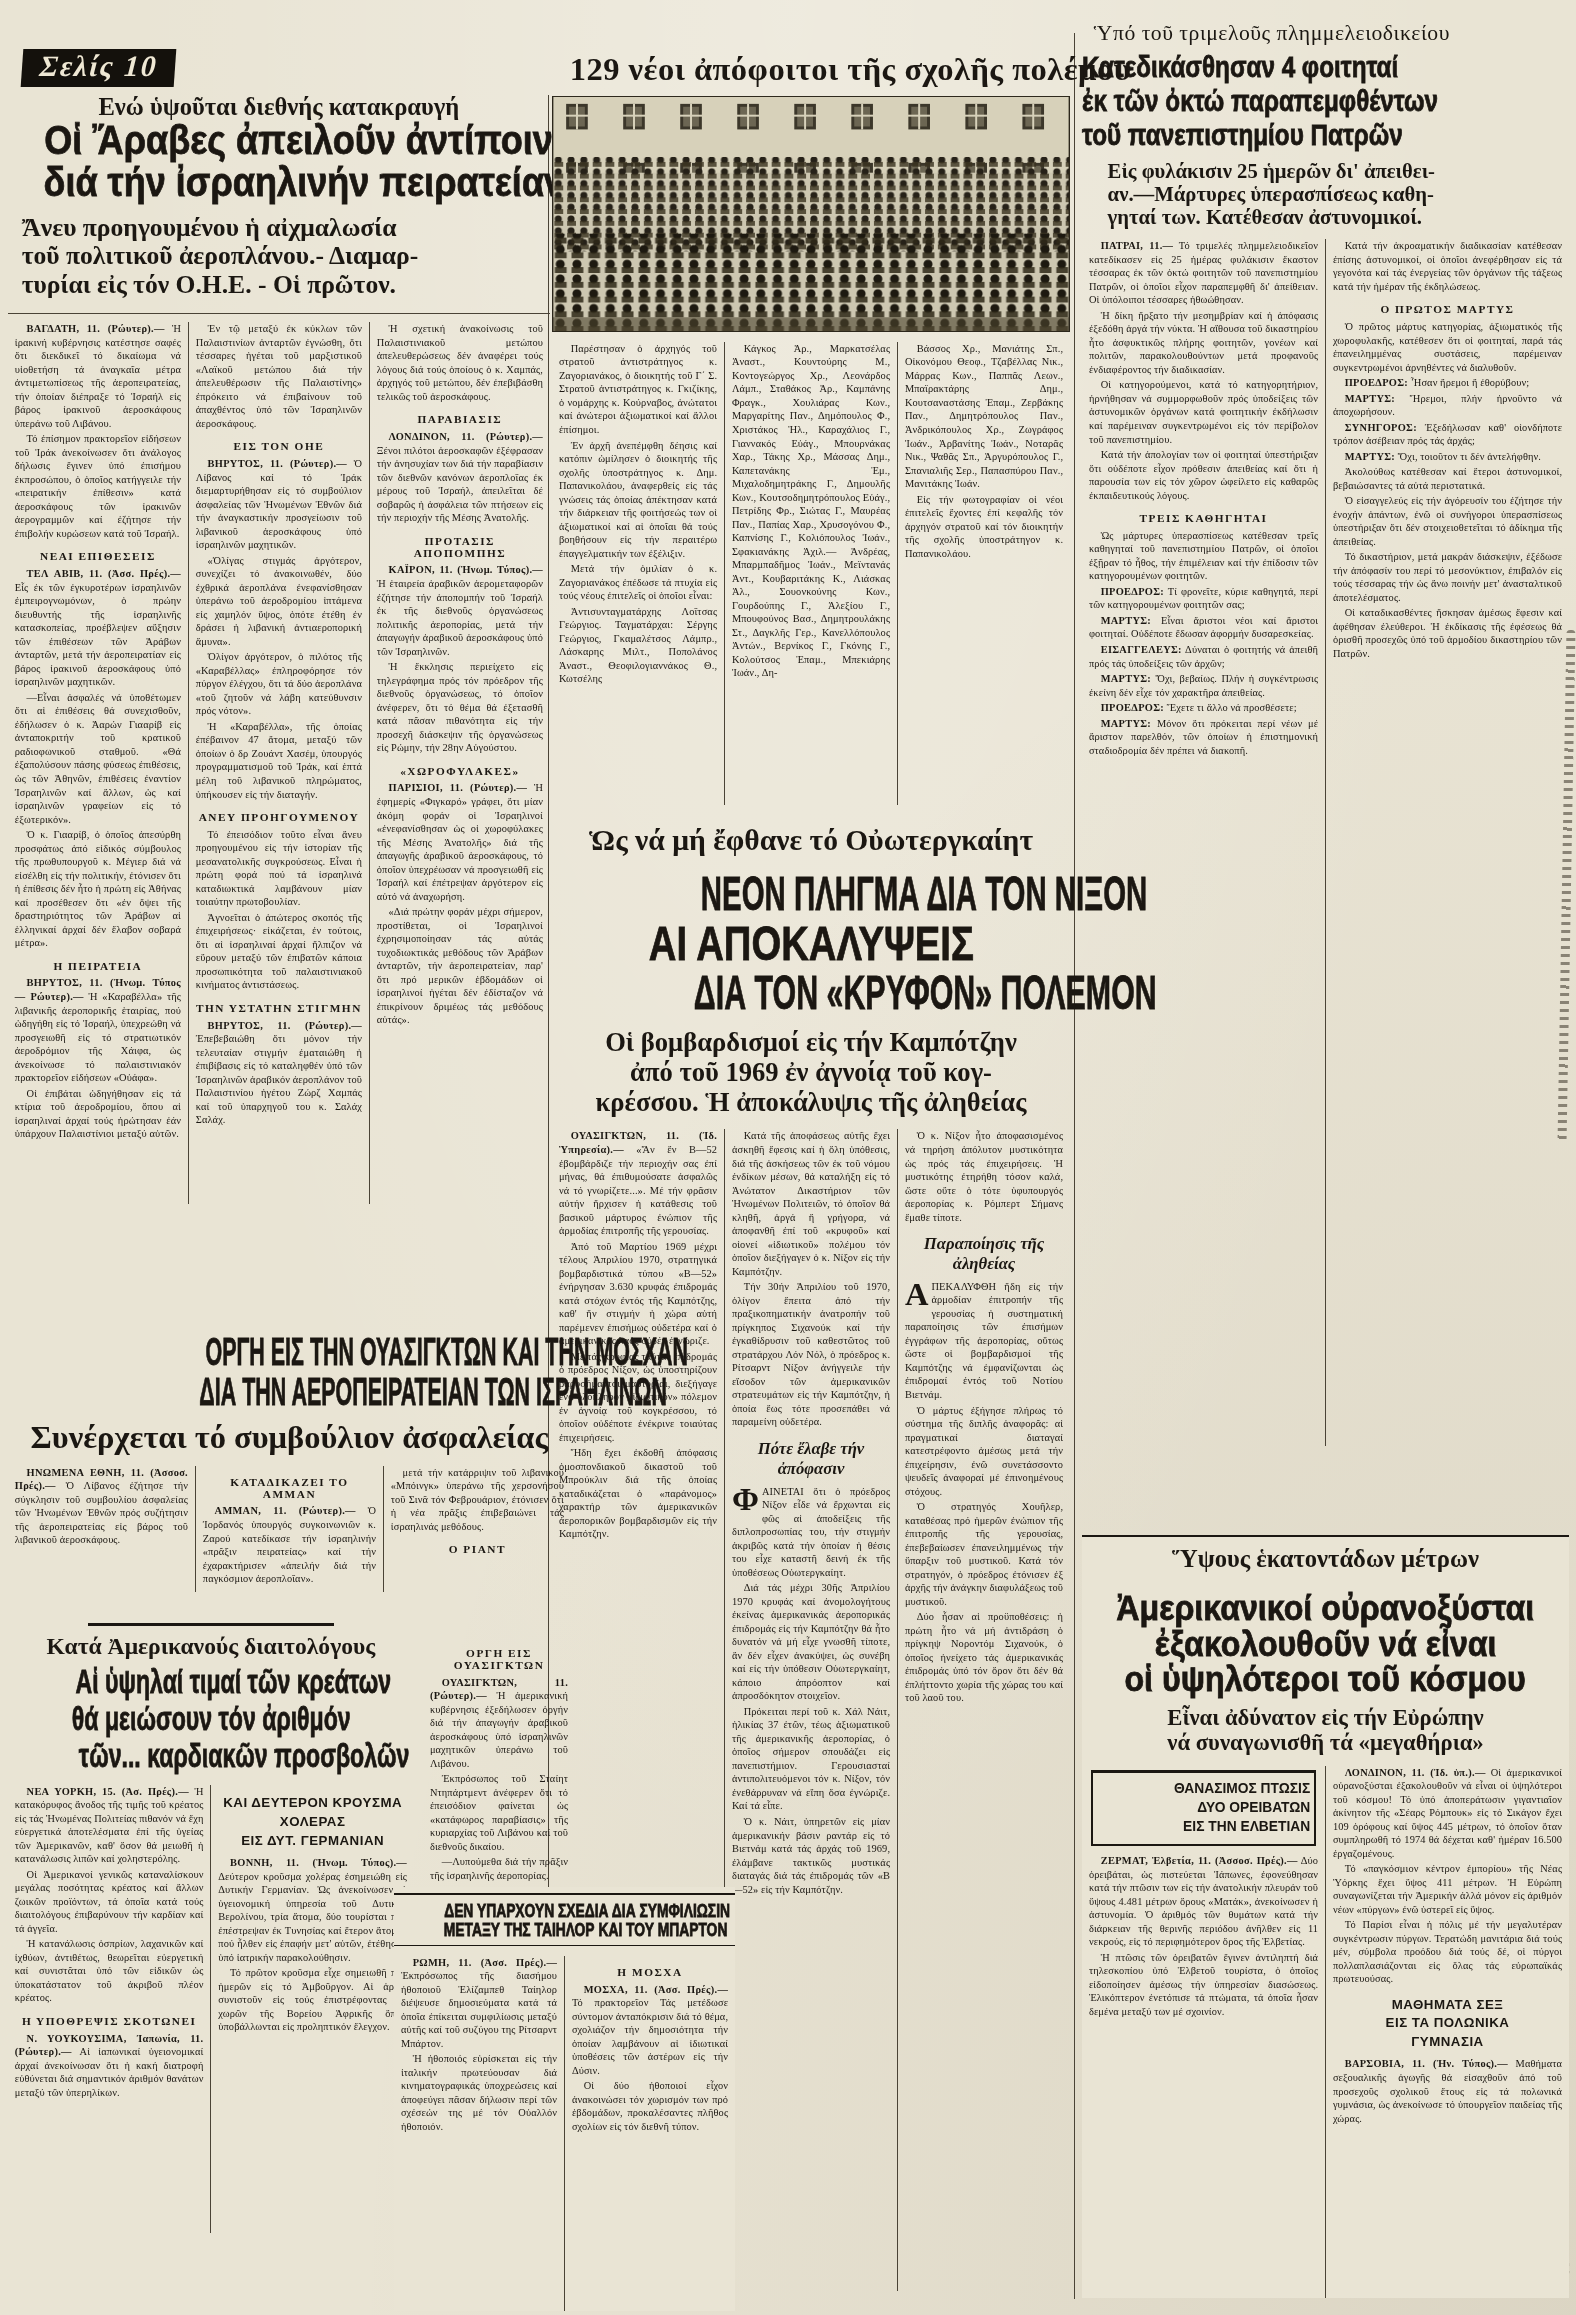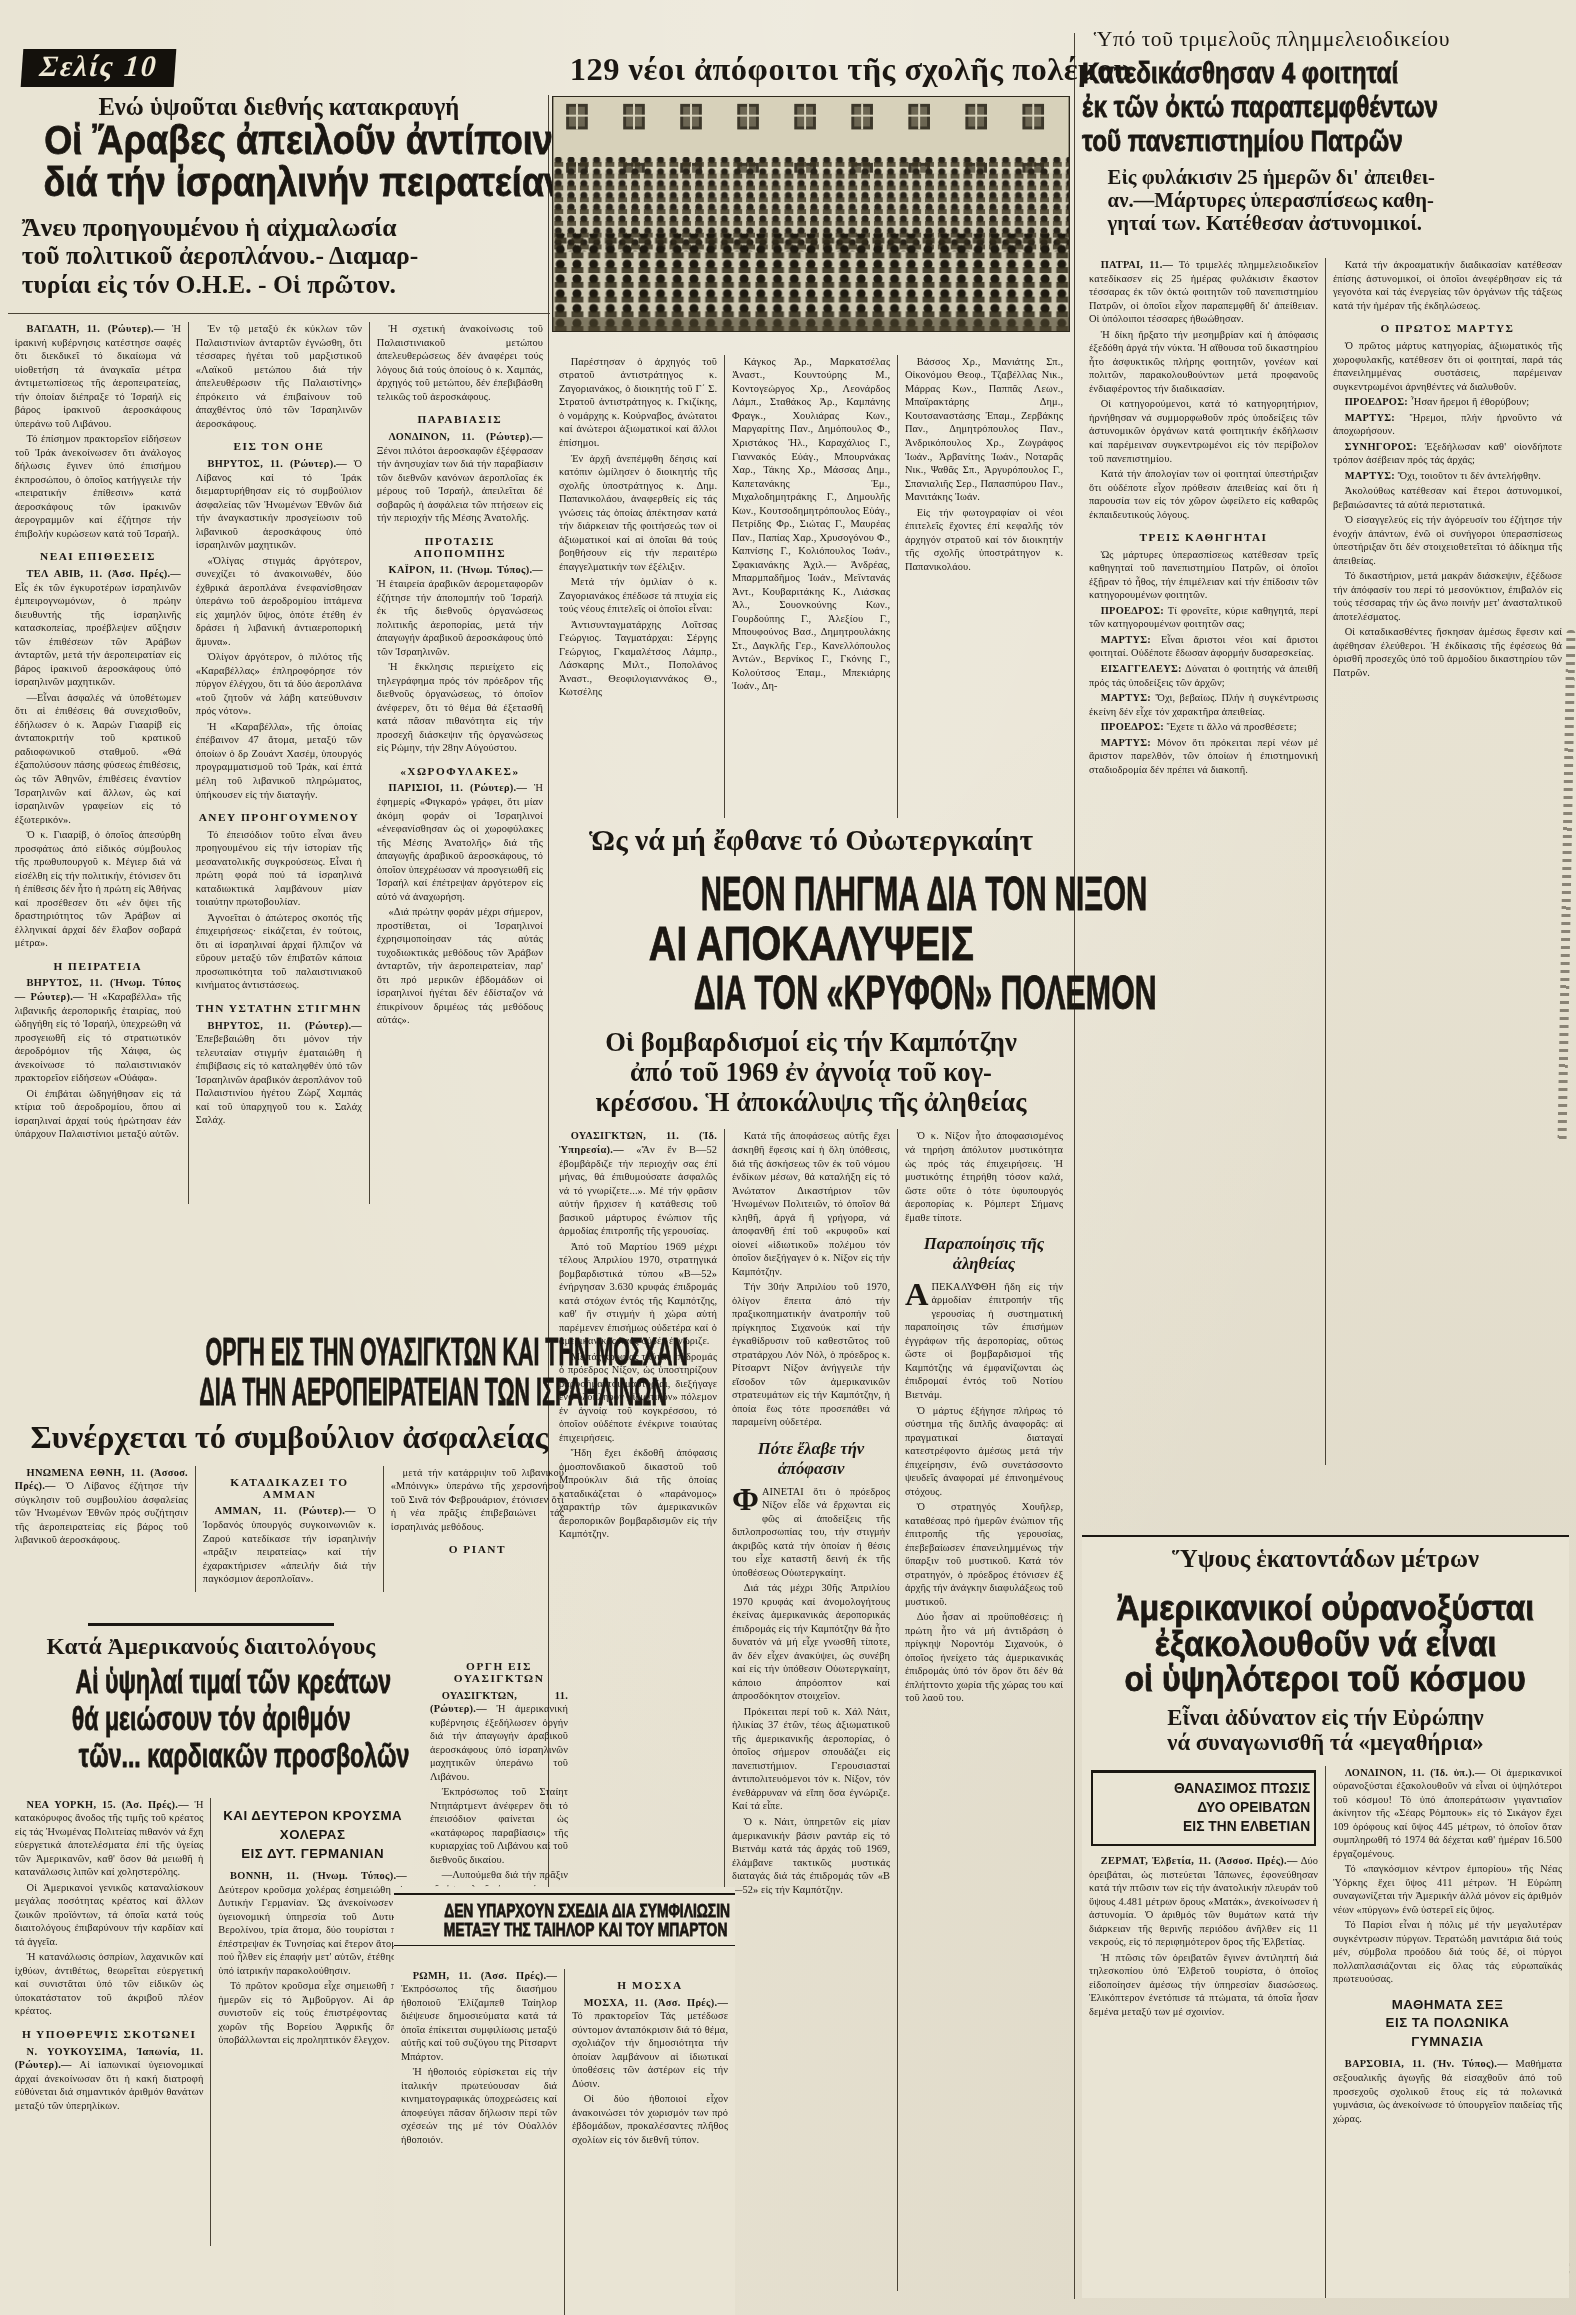--- a/index.html
+++ b/index.html
@@ -19,21 +19,21 @@
     color:var(--ink);
     overflow:hidden;
   }
   .article{position:absolute;}
   
   .kick{font-weight:bold;text-align:center;line-height:1.1;}
   .hvy{font-family:"Liberation Sans",sans-serif;font-weight:bold;-webkit-text-stroke:0.8px currentColor;line-height:1.02;text-align:center;}
   .cond{display:inline-block;white-space:nowrap;transform-origin:50% 50%;}
   .serifhead{font-weight:bold;line-height:1.12;}
   
-  .cols{display:flex;margin-top:23px;}
+  .cols{display:flex;margin-top:10px;}
   .col{flex:1 1 0;overflow:hidden;padding:0 6.9px;}
   .col + .col{border-left:1px solid var(--rule);}
   .bp{font-size:10.4px;line-height:1.3;text-align:justify;text-indent:11.8px;margin-bottom:2px;letter-spacing:0.1px;}
   .bp b{letter-spacing:0.3px;}
   .ch{font-family:"Liberation Serif",serif;font-size:11.3px;font-weight:bold;text-align:center;letter-spacing:1.5px;margin:9.9px 0 4.9px;}
   .hi{font-size:16.7px;font-weight:bold;text-align:center;margin:9.9px 0 5.9px;font-style:italic;}
   .bxh{border:2px solid var(--ink);border-top-width:3.9px;font-family:"Liberation Sans",sans-serif;font-weight:bold;font-size:13.8px;text-align:right;line-height:1.35;padding:7.9px 3.9px;margin:3.9px 2px 7.9px;}
   .bhh{font-family:"Liberation Sans",sans-serif;font-weight:bold;font-size:13.3px;text-align:center;line-height:1.4;margin:9.9px 0 5.9px;letter-spacing:0.5px;}
   .dc{float:left;font-size:32.5px;font-weight:bold;line-height:.78;margin:2px 3px 0 0;}
   
@@ -47,21 +47,21 @@
   #arab .kick{font-size:24.6px;}
   #arab .hl{font-size:41px;}
   #arab .serifhead{font-size:25.6px;margin-top:9.9px;padding-left:13.8px;}
   #arab .cols{height:891px;margin-top:13.8px;border-top:1px solid var(--rule);padding-top:7.9px;}
 
   #cadets{left:552px;top:51px;width:518px;}
   #cadets .hl{font-size:32.5px;font-weight:bold;white-space:nowrap;letter-spacing:0.5px;text-align:left;padding-left:17.7px;width:611px;}
   #cadets .photo{margin-top:7.9px;width:518px;height:236px;display:block;}
   #cadets .cols{height:463px;}
 
-  #patras{left:1082px;top:28px;width:487px;}
+  #patras{left:1082px;top:22px;width:487px;}
   #patras .kick{font-size:21.7px;font-weight:normal;text-align:left;padding-left:11.8px;letter-spacing:0.5px;}
   #patras .hl{font-size:29.6px;text-align:left;line-height:1.15;}
   #patras .serifhead{font-size:20.7px;padding-left:25.6px;margin-top:7.9px;}
   #patras .cols{height:1207px;}
 
   #nixon{left:552px;top:824px;width:518px;}
   #nixon .kick{font-size:29.6px;}
   #nixon .hl{font-size:49px;}
   #nixon .serifhead{font-size:26.6px;text-align:center;margin-top:9.9px;}
   #nixon .cols{margin-top:11.8px;}

